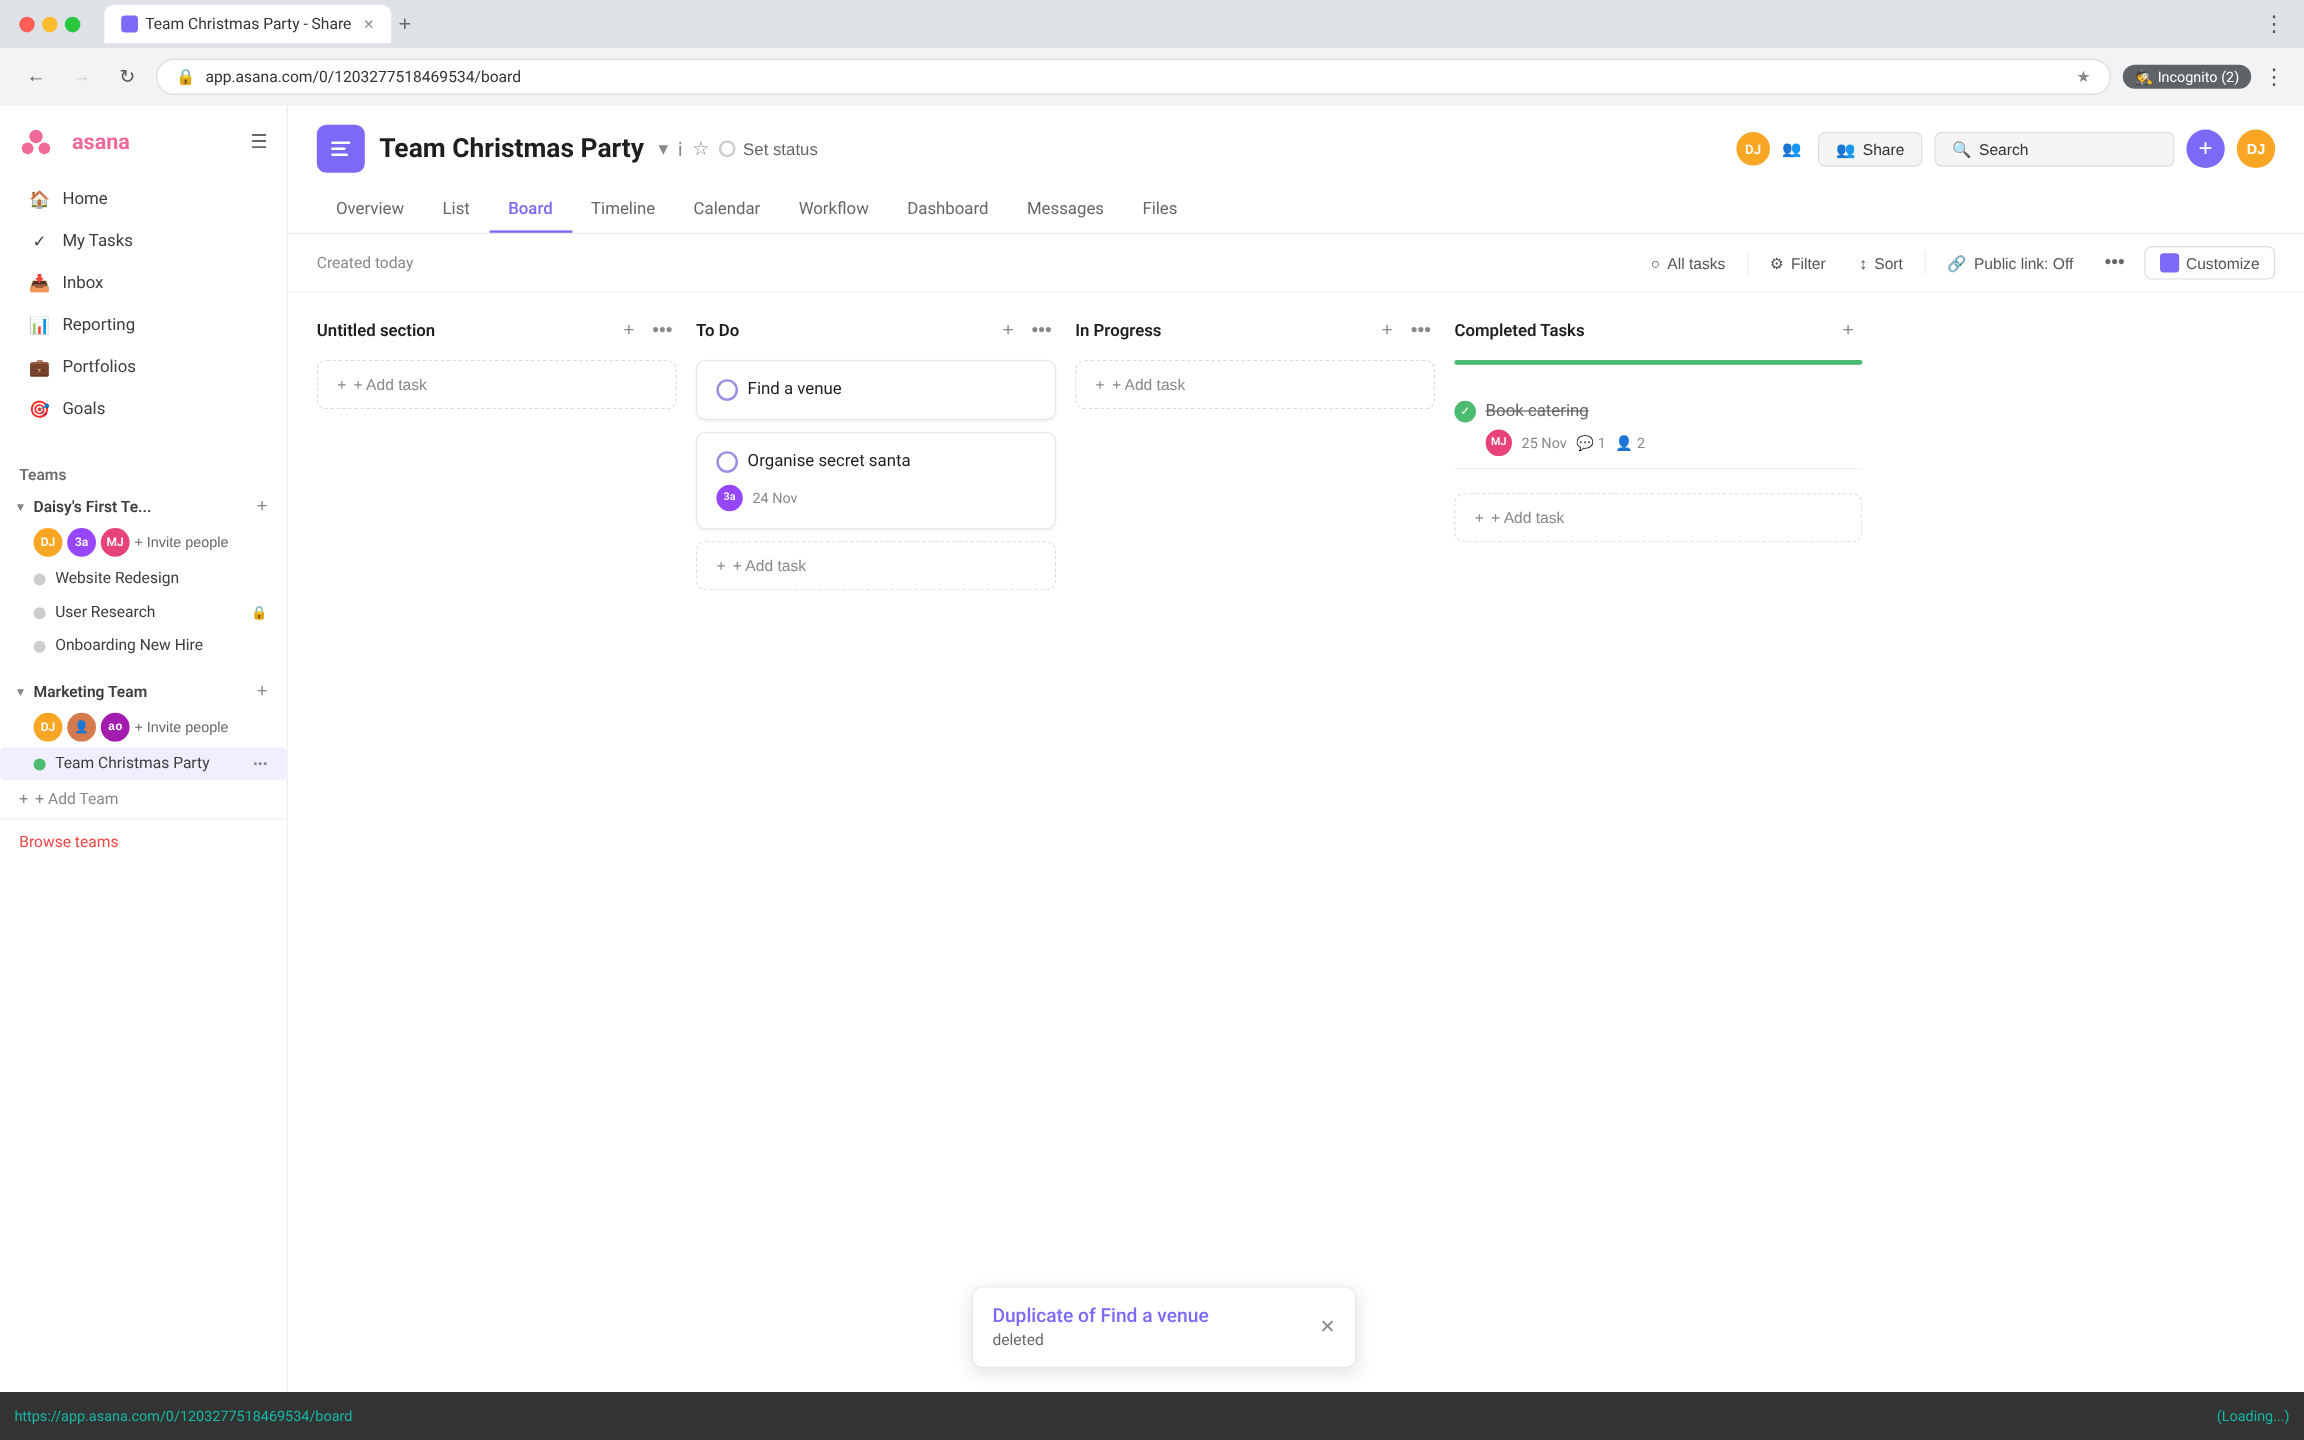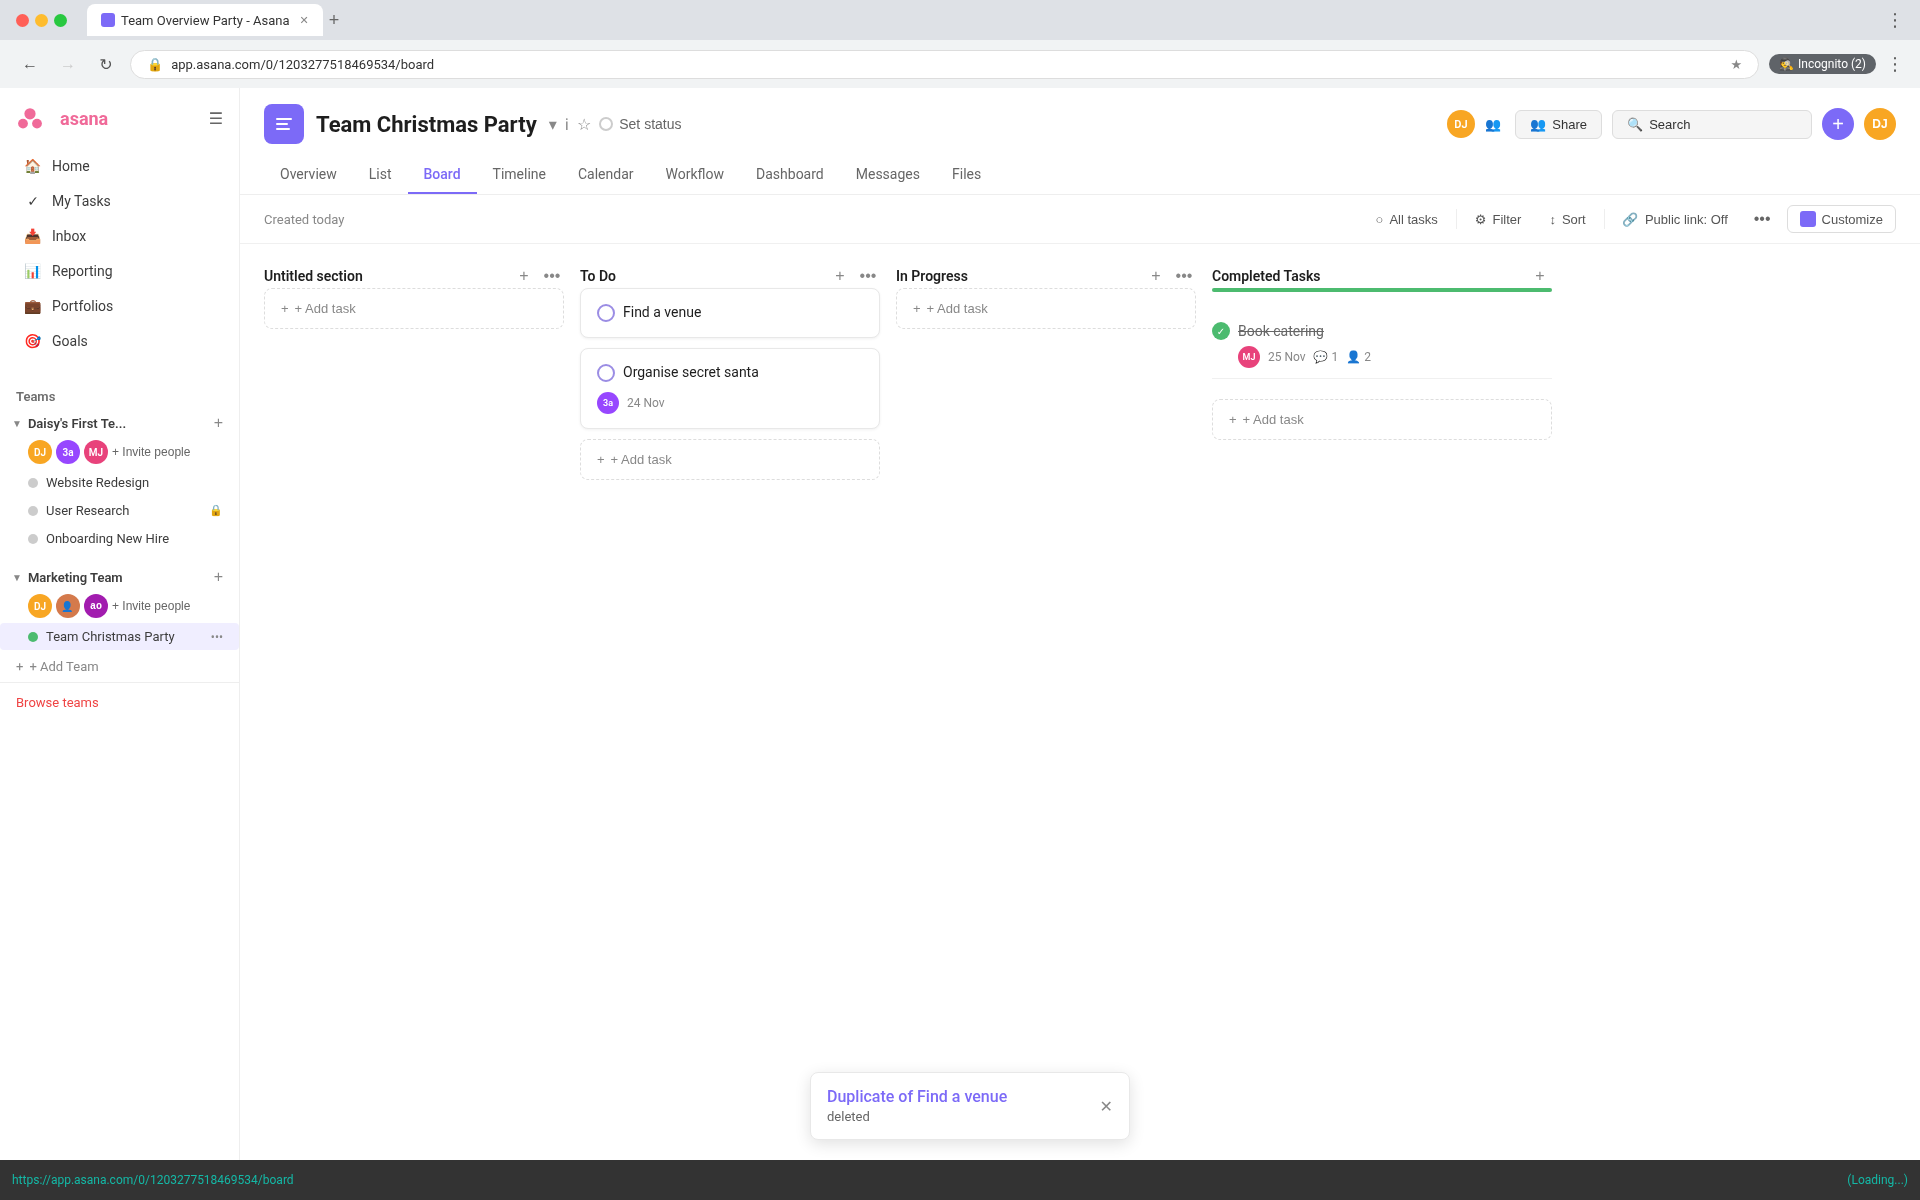--- a/index.html
+++ b/index.html
@@ -100,21 +100,21 @@
     .toolbar-right { display: flex; align-items: center; gap: 8px; margin-left: auto; }
     .toolbar-btn { display: flex; align-items: center; gap: 6px; background: none; border: none; font-size: 13px; color: #555; cursor: pointer; padding: 5px 10px; border-radius: 5px; }
     .toolbar-divider { width: 1px; height: 20px; background: #eee; }
     .customize-btn { display: flex; align-items: center; gap: 6px; background: none; border: 1px solid #ddd; border-radius: 6px; padding: 5px 12px; font-size: 13px; color: #555; cursor: pointer; }
     .customize-icon { width: 16px; height: 16px; background: #7c6af7; border-radius: 3px; }
     .more-btn { background: none; border: none; font-size: 16px; color: #666; cursor: pointer; padding: 4px 8px; }
 
     
     .board-area { flex: 1; display: flex; gap: 0; padding: 20px 24px; overflow-x: auto; background: #fff; }
     .board-column { min-width: 300px; width: 300px; margin-right: 16px; display: flex; flex-direction: column; }
-    .column-header { display: flex; align-items: center; gap: 6px; justify-content: flex-end; }
+    .column-header { display: flex; align-items: center; margin-bottom: 12px; gap: 6px; justify-content: flex-end; }
     .column-title { font-size: 14px; font-weight: 600; color: #1e1e1e; flex: 1; }
     .column-actions { display: flex; gap: 4px; align-items: center; }
     .col-btn { background: none; border: none; font-size: 16px; color: #888; cursor: pointer; width: 24px; height: 24px; display: flex; align-items: center; justify-content: center; border-radius: 4px; }
     .column-body { display: flex; flex-direction: column; gap: 10px; }
     .add-task-btn { display: flex; align-items: center; gap: 6px; background: none; border: 1px dashed #ddd; border-radius: 8px; padding: 12px 16px; font-size: 13px; color: #888; cursor: pointer; width: 100%; }
 
     
     .task-card { background: #fff; border: 1px solid #e8e8e8; border-radius: 8px; padding: 14px 16px; cursor: pointer; box-shadow: 0 1px 3px rgba(0,0,0,0.06); }
     .task-card-header { display: flex; align-items: flex-start; gap: 8px; }
     .task-check-icon { width: 18px; height: 18px; border-radius: 50%; border: 2px solid #9b8de4; flex-shrink: 0; margin-top: 1px; display: flex; align-items: center; justify-content: center; }
@@ -151,21 +151,21 @@
 <div class="browser-chrome">
   <div class="browser-titlebar">
     <div class="traffic-lights">
       <div class="tl tl-red"></div>
       <div class="tl tl-yellow"></div>
       <div class="tl tl-green"></div>
     </div>
     <div class="tab-bar">
       <div class="tab">
         <div class="tab-favicon"></div>
-        <span class="tab-title">Team Overview Party - Asana</span>
+        <span class="tab-title">Team Christmas Party - Share</span>
         <span class="tab-close">✕</span>
       </div>
       <button class="tab-new">+</button>
     </div>
     <div style="margin-left:auto; display:flex; align-items:center; gap:12px;">
       <button class="browser-action-btn" style="font-size:18px; color:#555;">⋮</button>
     </div>
   </div>
   <div class="browser-toolbar">
     <button class="nav-btn">←</button>

